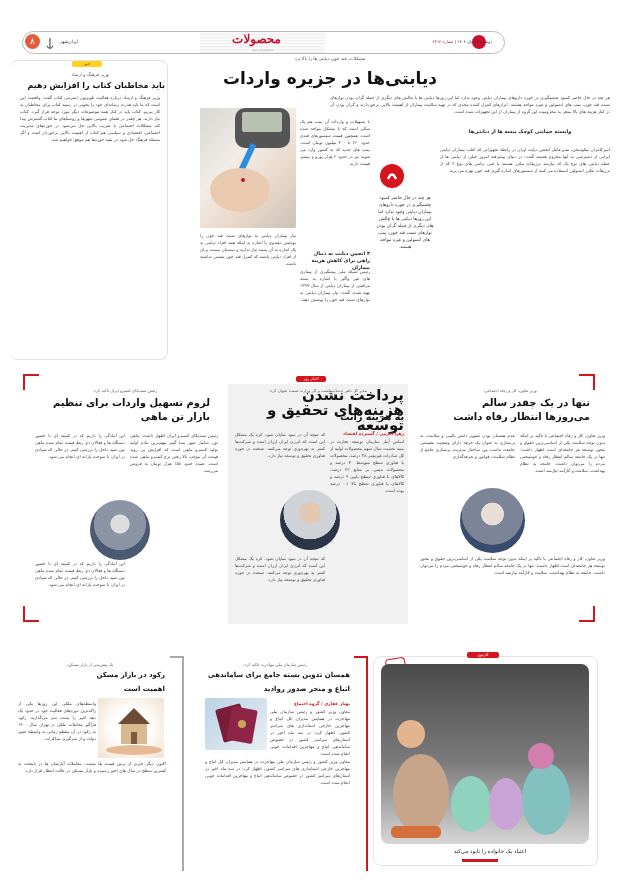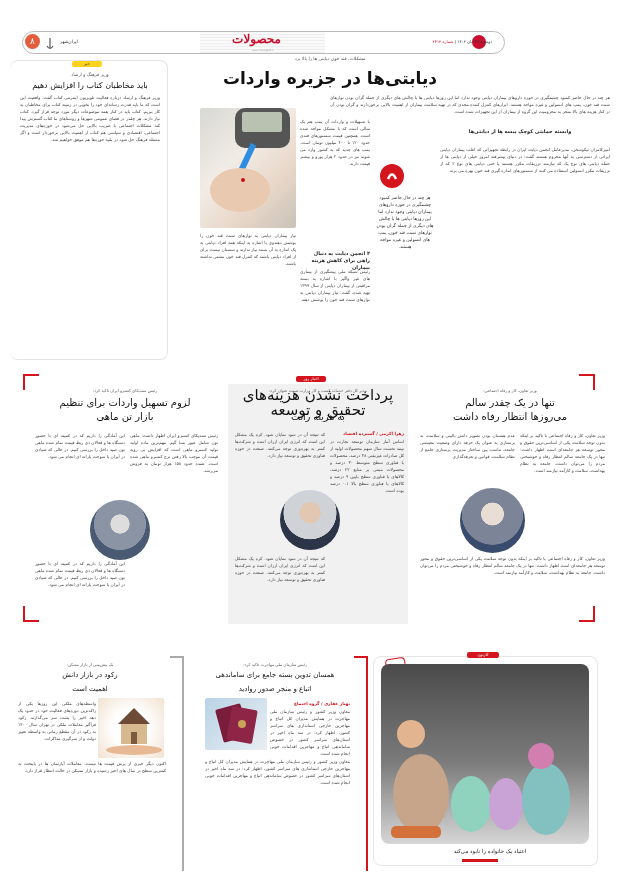--- a/index.html
+++ b/index.html
@@ -11,22 +11,22 @@
 .logo{left:245px;top:32px;width:36px;height:18px;color:#c8102e;font-weight:bold;font-size:12px;text-align:center;font-family:"DejaVu Serif",serif}
 .logo-url{left:245px;top:49px;width:36px;font-size:2.5px;text-align:center;color:#999;direction:ltr}
 .date{left:412px;top:39px;width:80px;font-size:4px;color:#333;white-space:nowrap}
 .date b{color:#c8102e;font-weight:normal}
 .emblem{left:472px;top:35px;width:14px;height:14px;border-radius:50%;background:#c8102e}
 .pgnum{left:25px;top:34px;width:15px;height:15px;border-radius:50%;background:#e25d3b;color:#fff;font-size:9px;text-align:center;line-height:15px}
 .section{left:44px;top:39px;font-size:4.5px;color:#333;white-space:nowrap}
 .redcorner{border-color:#d4151d;border-style:solid;width:16px;height:16px}
 .kicker{font-size:4.5px;color:#555;text-align:center}
 .h1{font-size:17px;font-weight:bold;text-align:center;color:#111}
-.h2{font-size:10px;font-weight:normal;text-align:center;color:#111;line-height:15px}
-.h3{font-size:7px;font-weight:normal;text-align:center;color:#111;line-height:11px}
+.h2{font-size:10px;font-weight:bold;text-align:right;color:#111;line-height:15px}
+.h3{font-size:7px;font-weight:bold;color:#111;line-height:11px}
 .tag{background:#d4151d;color:#fff;font-size:4px;text-align:center;border-radius:2px;line-height:6px}
 .ytag{background:#ffd21f;color:#333;font-size:4px;text-align:center;border-radius:2px;line-height:6px}
 .img{border-radius:2px;overflow:hidden}
 .boxsub{font-size:5px;font-weight:bold;color:#222;line-height:7px}
 .circle{border-radius:50%;overflow:hidden}
 </style>
 </head>
 <body>
 
 <div class="abs header"></div>
@@ -136,21 +136,21 @@
       <rect x="14" y="8" width="26" height="34" rx="2" fill="#7a1d3a" transform="rotate(-15 27 25)"></rect>
       <rect x="24" y="10" width="26" height="34" rx="2" fill="#8e2446" transform="rotate(10 37 27)"></rect>
       <circle cx="37" cy="26" r="4" fill="#caa45a"></circle>
     </svg>
 </div>
 <div class="abs txt" style="left:270px;top:708px;width:80px;height:50px;">معاون وزیر کشور و رئیس سازمان ملی مهاجرت در همایش مدیران کل اتباع و مهاجرین خارجی استانداری های سراسر کشور، اظهار کرد: در سه ماه اخیر در استان‌های سراسر کشور در خصوص ساماندهی اتباع و مهاجرین اقدامات خوبی انجام شده است.</div>
 <div class="abs txt" style="left:205px;top:758px;width:145px;height:115px;">معاون وزیر کشور و رئیس سازمان ملی مهاجرت در همایش مدیران کل اتباع و مهاجرین خارجی استانداری های سراسر کشور، اظهار کرد: در سه ماه اخیر در استان‌های سراسر کشور در خصوص ساماندهی اتباع و مهاجرین اقدامات خوبی انجام شده است.</div>
 
 <div class="abs" style="left:170px;top:656px;width:14px;height:215px;border-top:2px solid #aaa;border-right:2px solid #aaa;"></div>
 <div class="abs kicker" style="left:15px;top:662px;width:150px;font-size:4px">یک پیش‌بینی از بازار مسکن:</div>
-<div class="abs h3" style="left:15px;top:670px;width:150px;">رکود در بازار دانش</div>
+<div class="abs h3" style="left:15px;top:670px;width:150px;">رکود در بازار مسکن</div>
 <div class="abs h3" style="left:15px;top:684px;width:150px;">اهمیت است</div>
 <div class="abs img" style="left:98px;top:698px;width:66px;height:60px;background:radial-gradient(circle at 50% 50%,#fff 0 40%,#f1e2d0 100%)">
   <svg width="66" height="60">
       <polygon points="20,26 36,10 52,26" fill="#6d4b36"></polygon>
       <rect x="23" y="26" width="26" height="20" fill="#d6b98f"></rect>
       <rect x="33" y="34" width="6" height="12" fill="#7b5a3d"></rect>
       <ellipse cx="36" cy="52" rx="28" ry="5" fill="#e7b995"></ellipse>
     </svg>
 </div>
 <div class="abs txt" style="left:18px;top:700px;width:78px;height:58px;">واسطه‌های ملکی این روزها یکی از راکدترین دوره‌های فعالیت خود در حدود یک دهه اخیر را پشت سر می‌گذارند. رکود فراگیر معاملات ملکی در تهران سال ۱۴۰۰ به رکود در آن مقطع زمانی به واسطه تغییر دولت و از سرگیری مذاکرات.</div>

